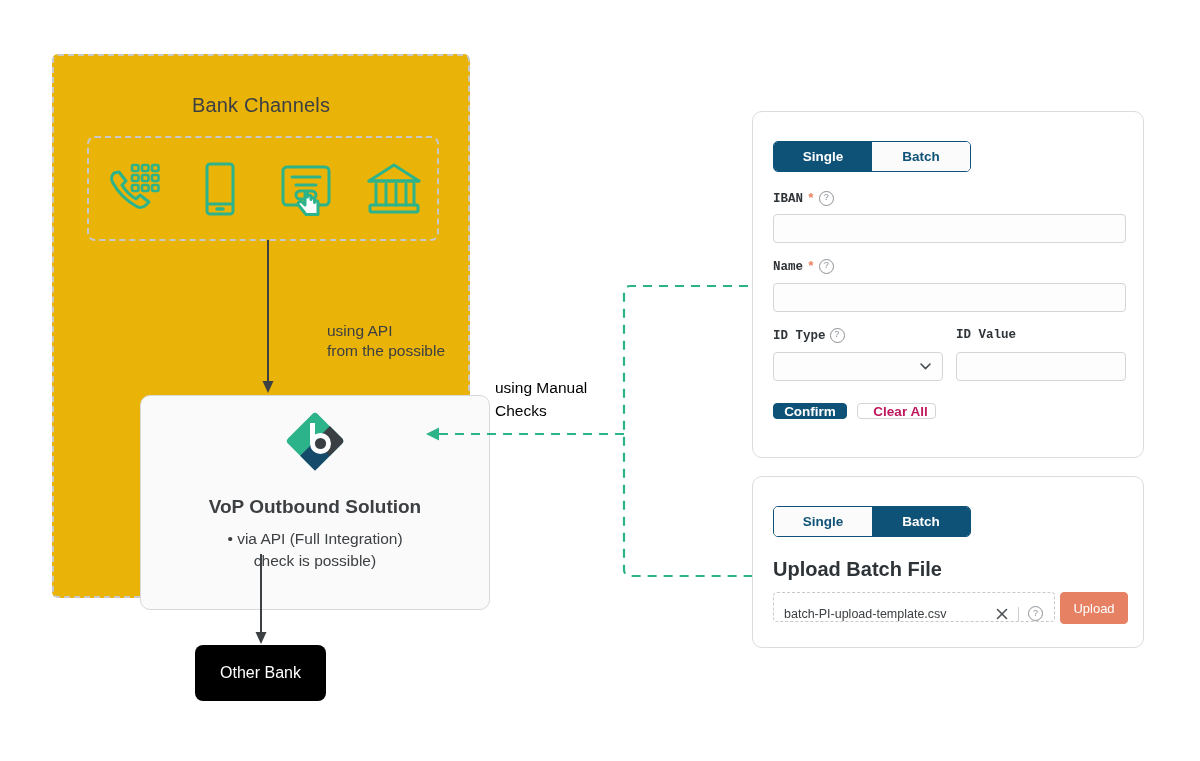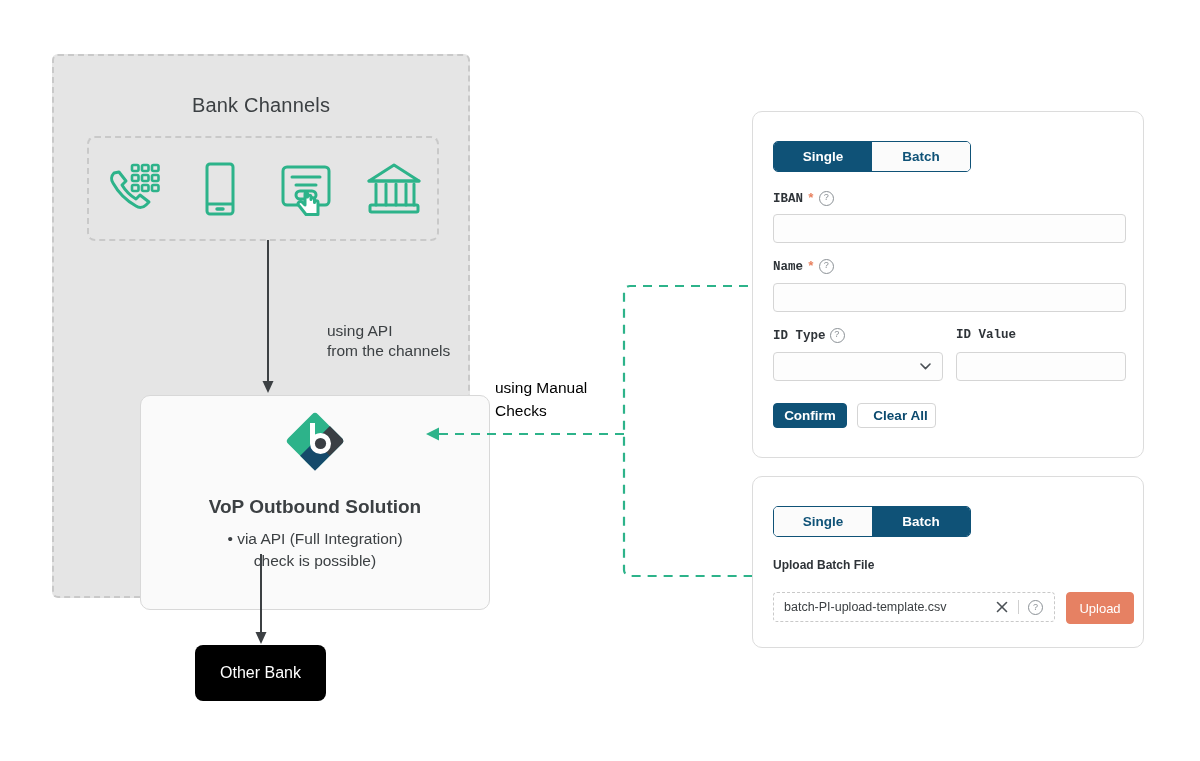--- a/index.html
+++ b/index.html
@@ -16,21 +16,21 @@
     overflow: hidden;
   }
 
   
   .bank-panel {
     position: absolute;
     left: 52px;
     top: 54px;
     width: 418px;
     height: 544px;
-    background: #e5e5e5;
+    background: #eab308;
     border: 2px dashed #c9c9c9;
     border-radius: 6px;
     box-sizing: border-box;
   }
   .bank-title {
     position: absolute;
     left: 0;
     top: 38px;
     width: 100%;
     text-align: center;
@@ -208,53 +208,53 @@
   }
   .select-chevron {
     position: absolute;
     right: 11px;
     top: 10px;
     width: 11px;
     height: 7px;
   }
   .btn {
     position: absolute;
-    height: 25px;
+    height: 16px;
     border-radius: 4px;
     font-size: 13.5px;
     font-weight: bold;
     display: flex;
     align-items: center;
     justify-content: center;
     cursor: pointer;
     box-sizing: border-box;
   }
   .btn-primary { background: #0f5277; color: #ffffff; border: 1px solid #0f5277; }
-  .btn-ghost { background: #ffffff; color: #0c4a6e; border: 1px solid #d5d5d5; padding-left: 8px; }
+  .btn-ghost { background: #ffffff; color: #be185d; border: 1px solid #d5d5d5; padding-left: 8px; }
 
   .upload-title {
     position: absolute;
     left: 20px;
     top: 81px;
-    font-size: 12px;
+    font-size: 20px;
     font-weight: bold;
     color: #2e3338;
     text-align: center;
   }
   .file-row {
     position: absolute;
     left: 20px;
     top: 115px;
     width: 282px;
     height: 30px;
     border: 1.5px dashed #c9c9c9;
     border-radius: 4px;
     box-sizing: border-box;
     display: flex;
-    align-items: center;
+    align-items: flex-end;
   }
   .file-name {
     flex: 1;
     padding-left: 10px;
     font-size: 12.5px;
     color: #3c4043;
     white-space: nowrap;
     overflow: hidden;
   }
   .x-icon { width: 14px; height: 14px; cursor: pointer; }
@@ -268,21 +268,20 @@
     height: 30px;
     background: #e68163;
     border: 1px solid #e68163;
     color: #ffffff;
     border-radius: 4px;
     font-size: 13px;
     display: flex;
     align-items: center;
     justify-content: center;
     cursor: pointer;
-    margin-left: 6px;
   }
 </style>
 </head>
 <body>
 
 <div class="bank-panel">
 
   <div class="bank-title">Bank Channels</div>
 
   <div class="channels-box">
@@ -338,21 +337,21 @@
     </svg>
 
   </div>
 
   <svg class="api-arrow" viewBox="0 0 14 155">
     <line x1="7" y1="0" x2="7" y2="143" stroke="#3c4043" stroke-width="2"></line>
     <polygon points="7,153 1.5,141 12.5,141" fill="#3c4043"></polygon>
   </svg>
 
   <div class="api-label">using API
-from the channels</div>
+from the possible</div>
 
   <div class="vop-box">
     <svg class="vop-logo" width="62" height="62" viewBox="0 0 62 62">
       <g transform="rotate(45 31 31)">
         <rect x="10" y="10" width="42" height="42" rx="4" fill="#2db38a"></rect>
         <path d="M31 10 H48 a4 4 0 0 1 4 4 V52 H31 Z" fill="#154a6b"></path>
         <path d="M31 10 H48 a4 4 0 0 1 4 4 V31 H31 Z" fill="#3a3f44"></path>
       </g>
       <path d="M26 13 v20.5 a10.5 10.5 0 1 0 10.5 -10.5 a10.3 10.3 0 0 0 -5.5 1.6 V13 Z" fill="#ffffff"></path>
       <circle cx="36.5" cy="33.5" r="5.6" fill="#3a3f44"></circle>

